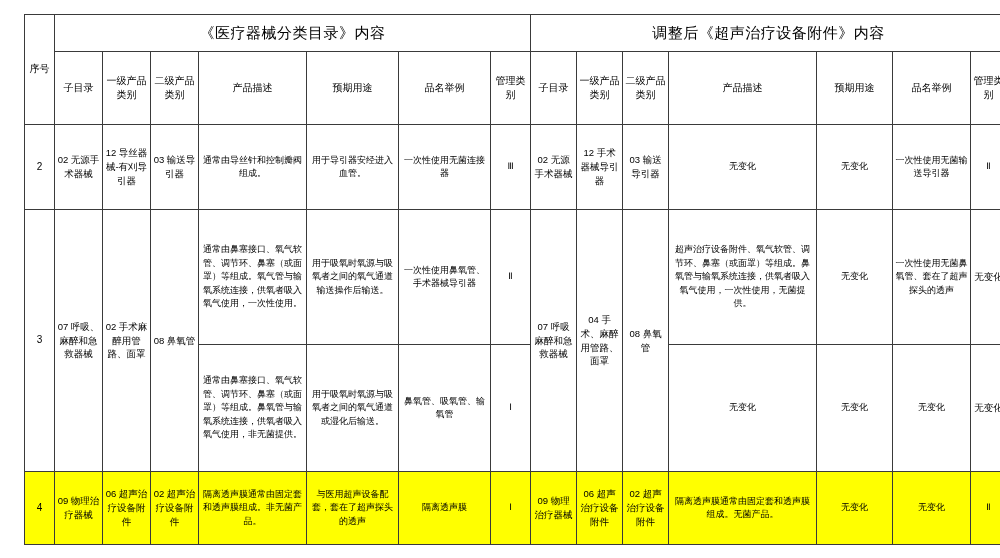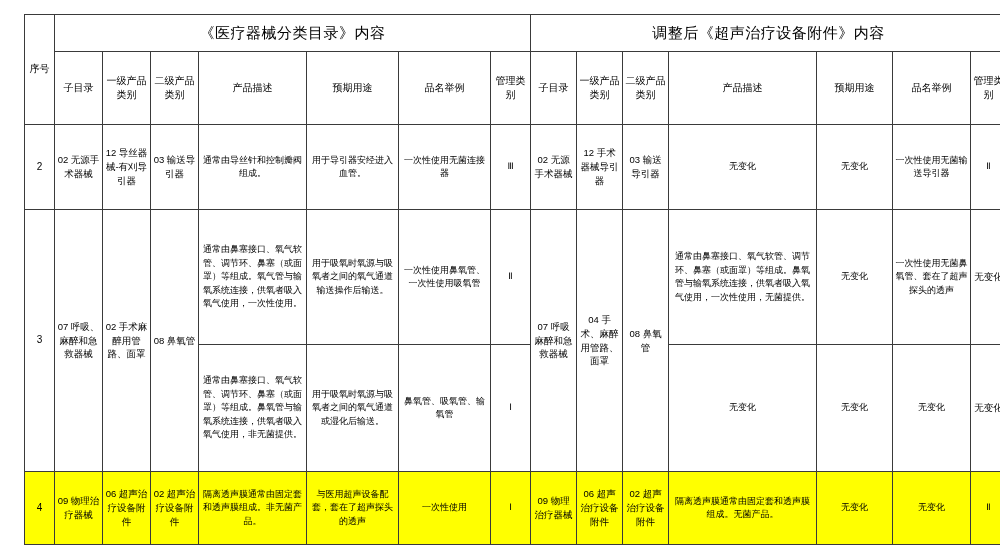--- a/index.html
+++ b/index.html
@@ -140,27 +140,27 @@
       <td><span>Ⅱ</span></td>
     </tr>
 
     <tr class="r3a">
       <td rowspan="2" class="seq"><span>3</span></td>
       <td rowspan="2" class="vnarrow"><span>07 呼吸、麻醉和急救器械</span></td>
       <td rowspan="2" class="vnarrow"><span>02 手术麻醉用管路、面罩</span></td>
       <td rowspan="2" class="vnarrow"><span>08 鼻氧管</span></td>
       <td class="cell-left"><span>通常由鼻塞接口、氧气软管、调节环、鼻塞（或面罩）等组成。氧气管与输氧系统连接，供氧者吸入氧气使用，一次性使用。</span></td>
       <td class="cell-left"><span>用于吸氧时氧源与吸氧者之间的氧气通道输送操作后输送。</span></td>
-      <td><span>一次性使用鼻氧管、一次性使用吸氧管</span></td>
+      <td><span>一次性使用鼻氧管、手术器械导引器</span></td>
       <td><span>Ⅱ</span></td>
 
       <td rowspan="2" class="vnarrow"><span>07 呼吸麻醉和急救器械</span></td>
       <td rowspan="2" class="vnarrow"><span>04 手术、麻醉用管路、面罩</span></td>
       <td rowspan="2" class="vnarrow"><span>08 鼻氧管</span></td>
-      <td class="cell-left"><span>通常由鼻塞接口、氧气软管、调节环、鼻塞（或面罩）等组成。鼻氧管与输氧系统连接，供氧者吸入氧气使用，一次性使用，无菌提供。</span></td>
+      <td class="cell-left"><span>超声治疗设备附件、氧气软管、调节环、鼻塞（或面罩）等组成。鼻氧管与输氧系统连接，供氧者吸入氧气使用，一次性使用，无菌提供。</span></td>
       <td><span>无变化</span></td>
       <td><span>一次性使用无菌鼻氧管、套在了超声探头的透声</span></td>
       <td class="vnarrow"><span>无变化</span></td>
     </tr>
 
     <tr class="r3b">
       <td class="cell-left"><span>通常由鼻塞接口、氧气软管、调节环、鼻塞（或面罩）等组成。鼻氧管与输氧系统连接，供氧者吸入氧气使用，非无菌提供。</span></td>
       <td class="cell-left"><span>用于吸氧时氧源与吸氧者之间的氧气通道或湿化后输送。</span></td>
       <td><span>鼻氧管、吸氧管、输氧管</span></td>
       <td><span>Ⅰ</span></td>
@@ -171,21 +171,21 @@
       <td class="vnarrow"><span>无变化</span></td>
     </tr>
 
     <tr class="r4">
       <td class="seq hl"><span>4</span></td>
       <td class="vnarrow hl"><span>09 物理治疗器械</span></td>
       <td class="vnarrow hl"><span>06 超声治疗设备附件</span></td>
       <td class="vnarrow hl"><span>02 超声治疗设备附件</span></td>
       <td class="cell-left hl"><span>隔离透声膜通常由固定套和透声膜组成。非无菌产品。</span></td>
       <td class="cell-left hl"><span>与医用超声设备配套，套在了超声探头的透声</span></td>
-      <td class="hl"><span>一次性使用</span></td>
+      <td class="hl"><span>隔离透声膜</span></td>
       <td class="hl"><span>Ⅰ</span></td>
 
       <td class="vnarrow hl"><span>09 物理治疗器械</span></td>
       <td class="vnarrow hl"><span>06 超声治疗设备附件</span></td>
       <td class="vnarrow hl"><span>02 超声治疗设备附件</span></td>
       <td class="cell-left hl"><span>隔离透声膜通常由固定套和透声膜组成。无菌产品。</span></td>
       <td class="hl"><span>无变化</span></td>
       <td class="hl"><span>无变化</span></td>
       <td class="hl"><span>Ⅱ</span></td>
     </tr>

